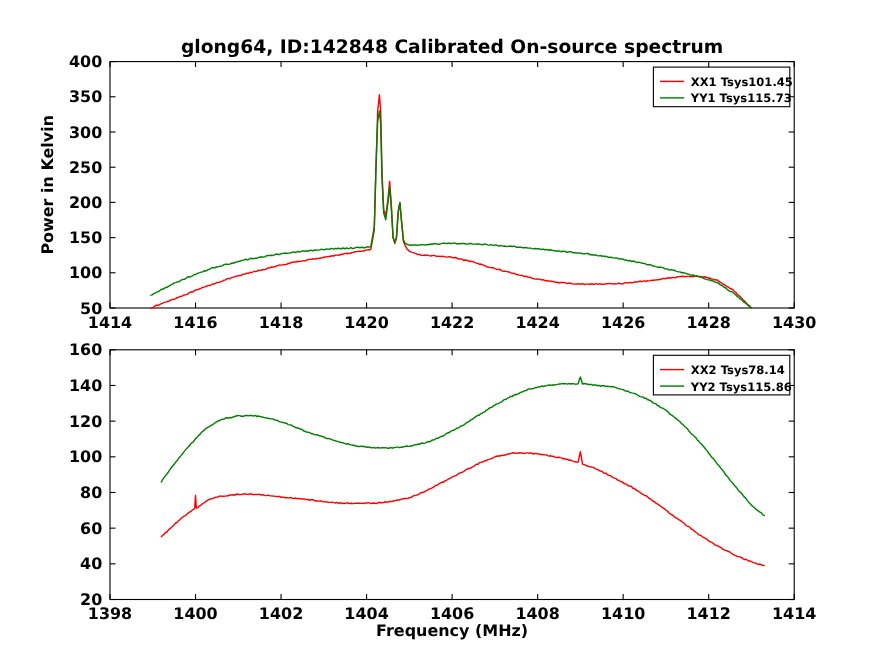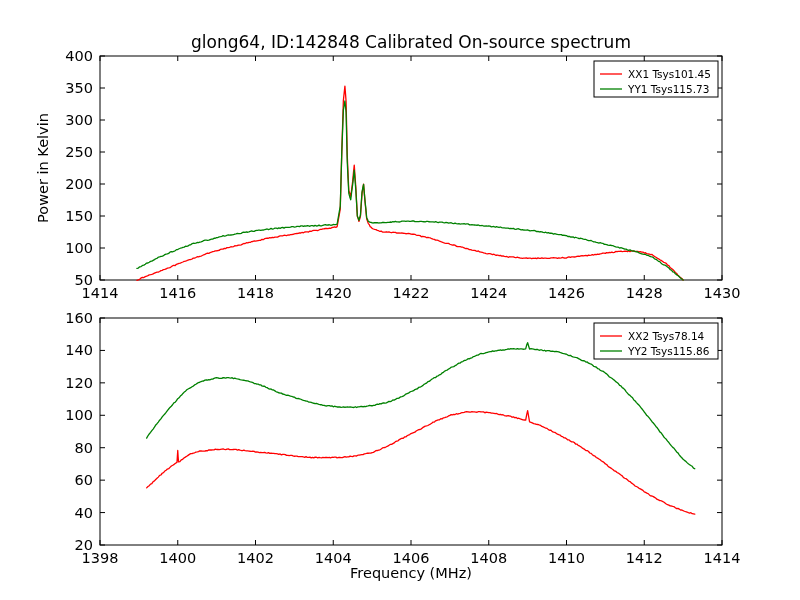--- a/index.html
+++ b/index.html
@@ -1,18 +1,18 @@
 <!DOCTYPE html>
 <html><head>
 <meta charset="utf-8">
 <style>
   html,body{margin:0;padding:0;background:#ffffff;}
   body{width:800px;height:600px;overflow:hidden;
        font-family:"DejaVu Sans","Liberation Sans",sans-serif;}
-  #fig{position:relative;width:800px;height:600px;background:#ffffff;}
+  #fig{position:relative;width:800px;height:600px;background:#ffffff;font-weight:bold;}
   svg{display:block;}
   .tick{stroke:#000000;stroke-width:1;}
   .ticklabel{font-size:14.5px;fill:#000000;font-family:"DejaVu Sans","Liberation Sans",sans-serif;}
   .axlabel{font-size:14.5px;fill:#000000;font-family:"DejaVu Sans","Liberation Sans",sans-serif;}
   .title{font-size:17px;fill:#000000;font-family:"DejaVu Sans","Liberation Sans",sans-serif;}
   .legendbox{fill:#ffffff;stroke:#000000;stroke-width:1;}
   .legendtext{font-size:10.5px;fill:#000000;font-family:"DejaVu Sans","Liberation Sans",sans-serif;}
   .trace{fill:none;stroke-width:1.3;stroke-linejoin:round;stroke-linecap:round;}
   .legline{stroke-width:1.3;}
 </style>

